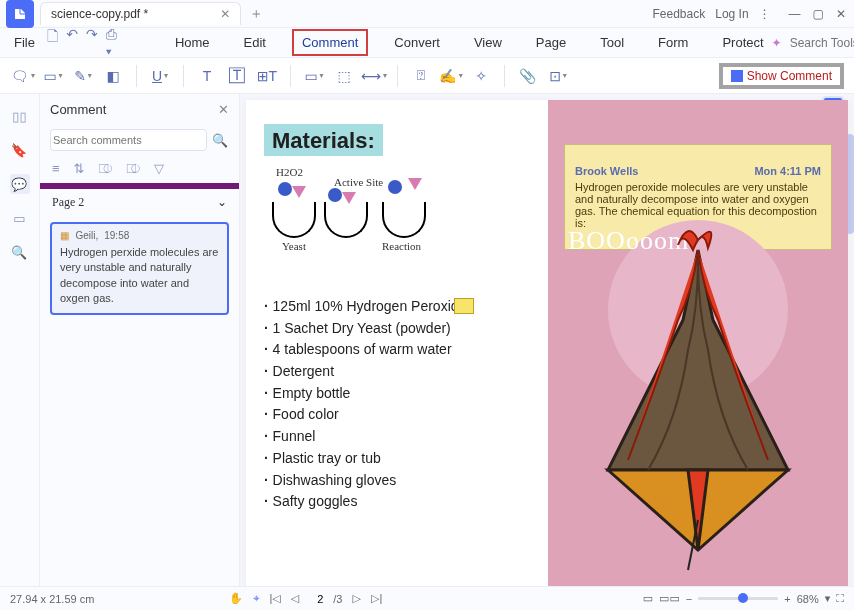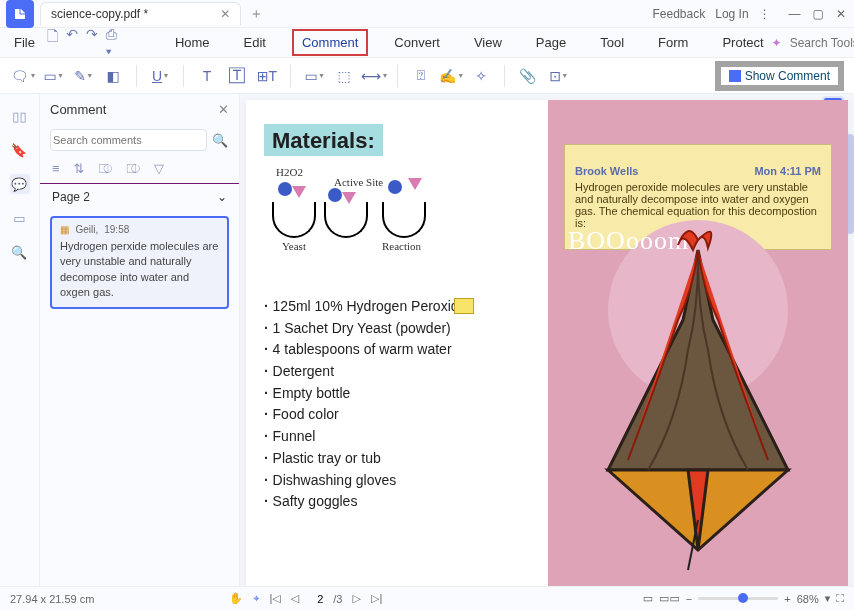--- a/index.html
+++ b/index.html
@@ -25,37 +25,37 @@
 .tabs-main .mtab.active { border: 2px solid #d04040; color: #2040a0; }
 .search-area { margin-left: auto; display: flex; align-items: center; gap: 8px; color: #888; font-size: 12px; }
 .search-input { border: none; background: transparent; font-size: 12px; width: 70px; color: #888; }
 
 
 .toolbar { display: flex; align-items: center; height: 36px; background: #fff; border-bottom: 1px solid #eceef4; padding: 0 10px; gap: 4px; }
 .tbtn { width: 26px; height: 26px; display: flex; align-items: center; justify-content: center; color: #5a6bb0; cursor: pointer; font-size: 14px; }
 .tbtn.dd::after { content: "▾"; font-size: 8px; margin-left: 2px; color: #888; }
 .tgrp { display: flex; align-items: center; gap: 2px; }
 .vsep { width: 1px; height: 22px; background: #e0e4ef; margin: 0 6px; }
-.show-comment { margin-left: auto; border: 6px solid #a3a3a3; padding: 2px 8px; display: flex; align-items: center; gap: 4px; font-size: 12px; color: #0c4a6e; }
+.show-comment { margin-left: auto; border: 4px solid #a3a3a3; padding: 2px 8px; display: flex; align-items: center; gap: 4px; font-size: 12px; color: #b91c1c; }
 .show-comment .chk { width: 12px; height: 12px; background: #4a6cf7; display: inline-block; }
 
 
 .body { display: flex; flex: 1; min-height: 0; }
 .leftbar { width: 40px; background: #fafbfe; border-right: 1px solid #eceef4; display: flex; flex-direction: column; align-items: center; gap: 14px; padding-top: 12px; color: #8a96c0; }
 .leftbar .licon { width: 20px; height: 20px; display: flex; align-items: center; justify-content: center; cursor: pointer; }
 .leftbar .licon.active { color: #4a6cf7; background: #e8ecfb; border-radius: 3px; }
 
 
 .comment-panel { width: 200px; background: #fafbfe; border-right: 1px solid #eceef4; display: flex; flex-direction: column; }
 .cp-head { display: flex; align-items: center; padding: 8px 10px; font-size: 13px; color: #333; }
 .cp-head .close { margin-left: auto; color: #888; cursor: pointer; }
 .cp-search { padding: 4px 10px; display: flex; align-items: center; gap: 6px; }
 .cp-search input { flex: 1; border: 1px solid #dde2f0; border-radius: 4px; padding: 4px 2px; font-size: 11px; background: #fff; }
 .cp-tools { display: flex; gap: 14px; padding: 6px 12px; color: #8a96c0; font-size: 13px; }
-.cp-page { padding: 6px 12px; font-size: 12px; display: flex; align-items: center; border-top: 1px solid #701a75; }
+.cp-page { padding: 6px 12px; font-size: 12px; display: flex; align-items: center; border-top: 6px solid #701a75; font-family: Liberation Serif, serif; }
 .cp-page .chev { margin-left: auto; }
 .comment-card { margin: 6px 10px; border: 2px solid #4a6cf7; border-radius: 4px; background: #f0f2fb; padding: 6px 8px; font-size: 11px; }
 .comment-card .meta { color: #666; font-size: 10px; margin-bottom: 4px; display: flex; gap: 6px; align-items: center; }
 .comment-card .txt { font-size: 11px; color: #444; line-height: 1.4; }
 
 
 .docarea { flex: 1; background: #f4f6fb; position: relative; overflow: hidden; padding: 6px; }
 .page { background: #fff; height: 540px; display: flex; position: relative; box-shadow: 0 2px 8px rgba(0,0,0,.05); }
 .page-left { flex: 1; padding: 24px 18px 10px 18px; position: relative; }
 .page-right { width: 300px; background: #dfa3b8; position: relative; }

